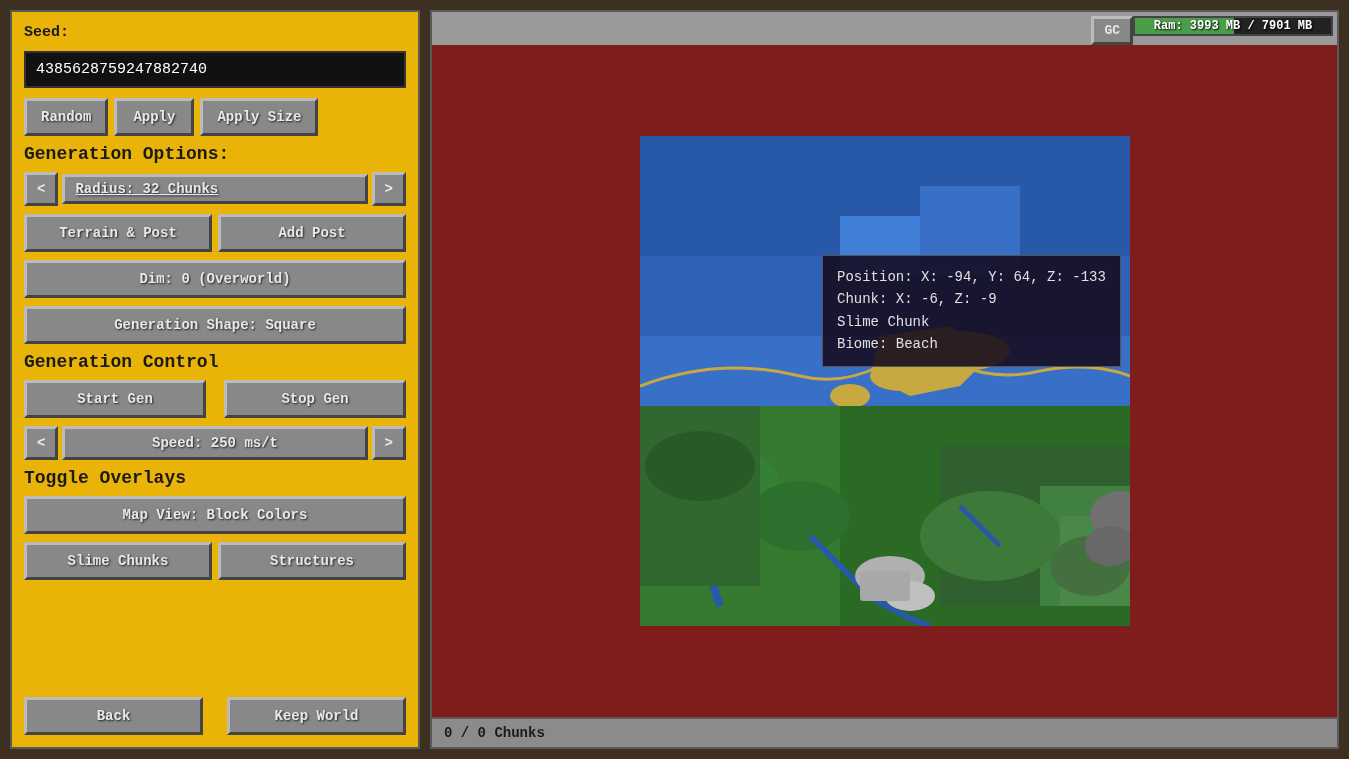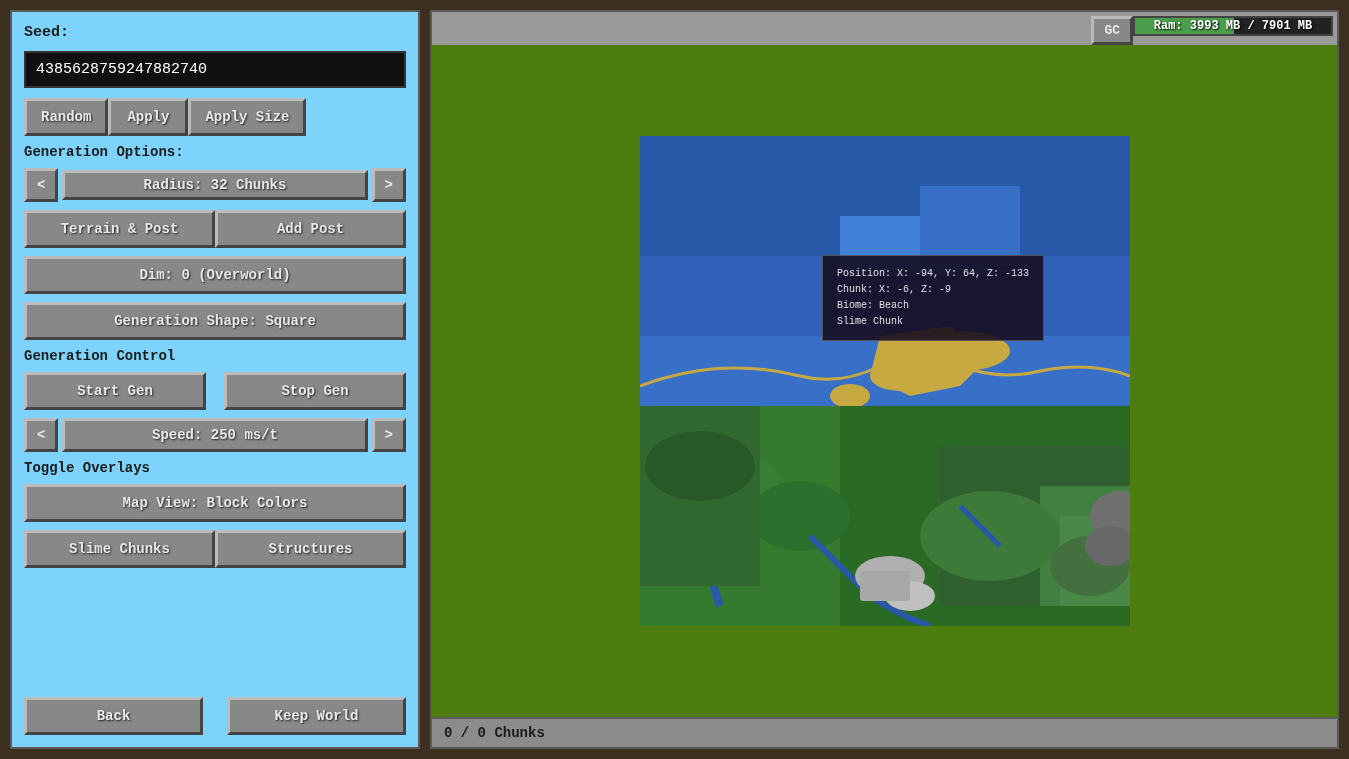--- a/index.html
+++ b/index.html
@@ -17,21 +17,21 @@
       width: 100%;
       height: 100%;
       padding: 10px;
       gap: 10px;
     }
 
     
     .left-panel {
       width: 410px;
       min-width: 410px;
-      background-color: #7dd3fc;
+      background-color: #eab308;
       border: 2px solid #5a5a5a;
       padding: 12px;
       display: flex;
       flex-direction: column;
       gap: 8px;
     }
 
     .seed-label {
       color: #1a1a1a;
       font-size: 15px;
@@ -46,20 +46,21 @@
       font-family: 'Courier New', Courier, monospace;
       font-size: 15px;
       padding: 8px 10px;
       border: 2px solid #333;
       outline: none;
       margin-bottom: 2px;
     }
 
     .button-row {
       display: flex;
+      gap: 6px;
     }
 
     .mc-button {
       background-color: #888;
       border: none;
       border-top: 3px solid #bbb;
       border-left: 3px solid #bbb;
       border-right: 3px solid #444;
       border-bottom: 3px solid #444;
       color: #e8e8e8;
@@ -71,21 +72,21 @@
       text-shadow: 1px 1px 2px #222;
       min-width: 80px;
     }
 
     .mc-button.full-width {
       width: 100%;
     }
 
     .section-label {
       color: #1a1a1a;
-      font-size: 14px;
+      font-size: 18px;
       font-weight: bold;
     }
 
     .radius-row {
       display: flex;
       align-items: center;
       gap: 4px;
     }
 
     .arrow-button {
@@ -109,22 +110,22 @@
       background-color: #888;
       border-top: 3px solid #bbb;
       border-left: 3px solid #bbb;
       border-right: 3px solid #444;
       border-bottom: 3px solid #444;
       color: #e8e8e8;
       font-family: 'Courier New', Courier, monospace;
       font-size: 14px;
       font-weight: bold;
       padding: 4px 10px;
-      text-align: center;
       text-shadow: 1px 1px 2px #222;
+      text-decoration: underline;
     }
 
     .speed-row {
       display: flex;
       align-items: center;
       gap: 4px;
     }
 
     .speed-display {
       flex: 1;
@@ -153,21 +154,21 @@
 
     .bottom-buttons {
       display: flex;
       gap: 8px;
       margin-top: auto;
     }
 
     
     .right-panel {
       flex: 1;
-      background-color: #4d7c0f;
+      background-color: #7f1d1d;
       border: 2px solid #5a5a5a;
       display: flex;
       flex-direction: column;
       position: relative;
     }
 
     .map-area {
       flex: 1;
       display: flex;
       align-items: center;
@@ -181,21 +182,21 @@
       width: 490px;
       height: 490px;
     }
 
     .tooltip {
       position: absolute;
       background-color: rgba(20, 10, 30, 0.88);
       border: 1px solid #555;
       color: #e0e0e0;
       font-family: 'Courier New', Courier, monospace;
-      font-size: 10px;
+      font-size: 14px;
       padding: 10px 14px;
       pointer-events: none;
       line-height: 1.6;
       top: 210px;
       left: 390px;
     }
 
     .status-bar {
       background-color: #8b8b8b;
       border-top: 2px solid #5a5a5a;
@@ -373,22 +374,22 @@
         <rect x="0" y="270" width="120" height="180" fill="#306830"></rect>
         <ellipse cx="60" cy="330" rx="55" ry="35" fill="#285a28"></ellipse>
 
         <ellipse cx="480" cy="380" rx="30" ry="25" fill="#707070"></ellipse>
         <ellipse cx="470" cy="410" rx="25" ry="20" fill="#686868"></ellipse>
       </svg>
 
       <div class="tooltip">
         <div>Position: X: -94, Y: 64, Z: -133</div>
         <div>Chunk: X: -6, Z: -9</div>
+        <div>Slime Chunk</div>
         <div>Biome: Beach</div>
-        <div>Slime Chunk</div>
       </div>
 
     </div>
 
     <div class="status-bar">
       <span>0 / 0 Chunks</span>
     </div>
 
   </div>
 </div>

